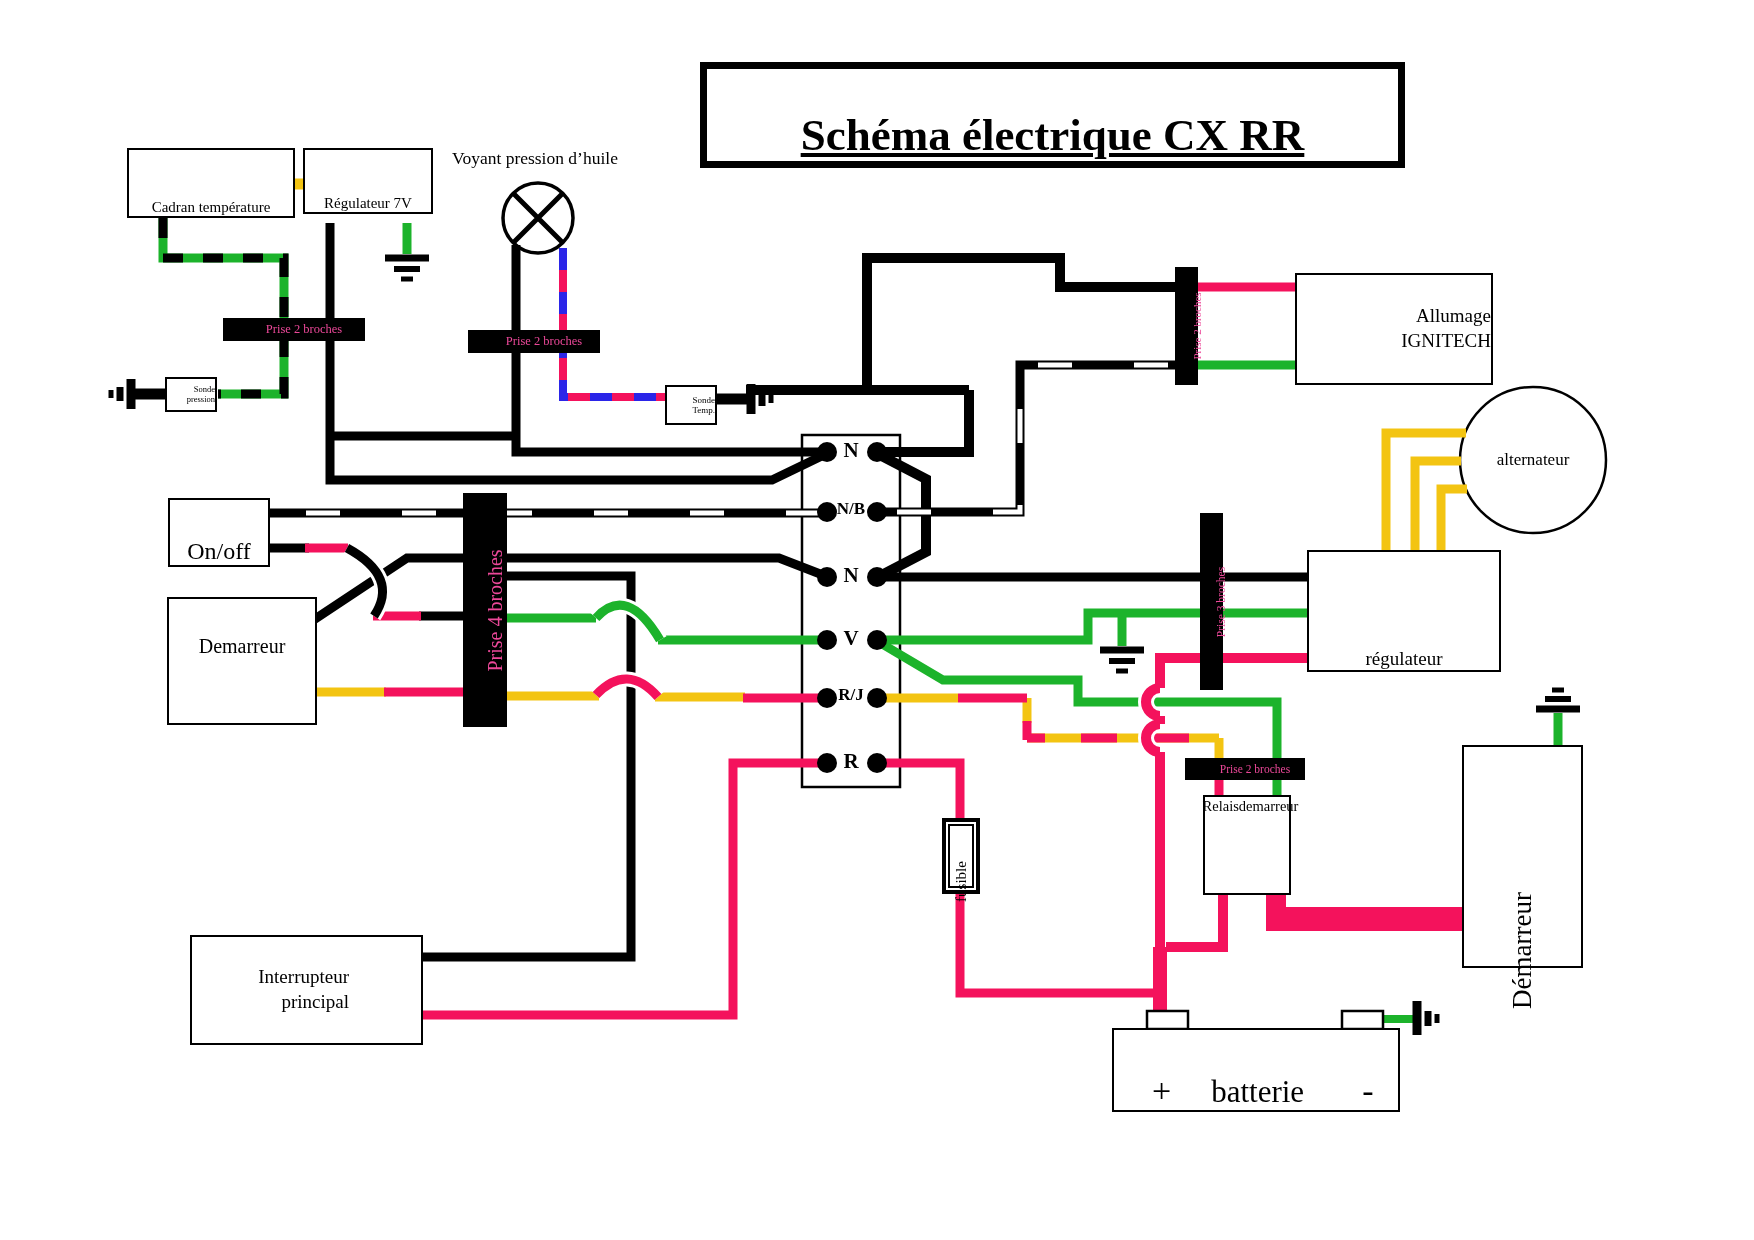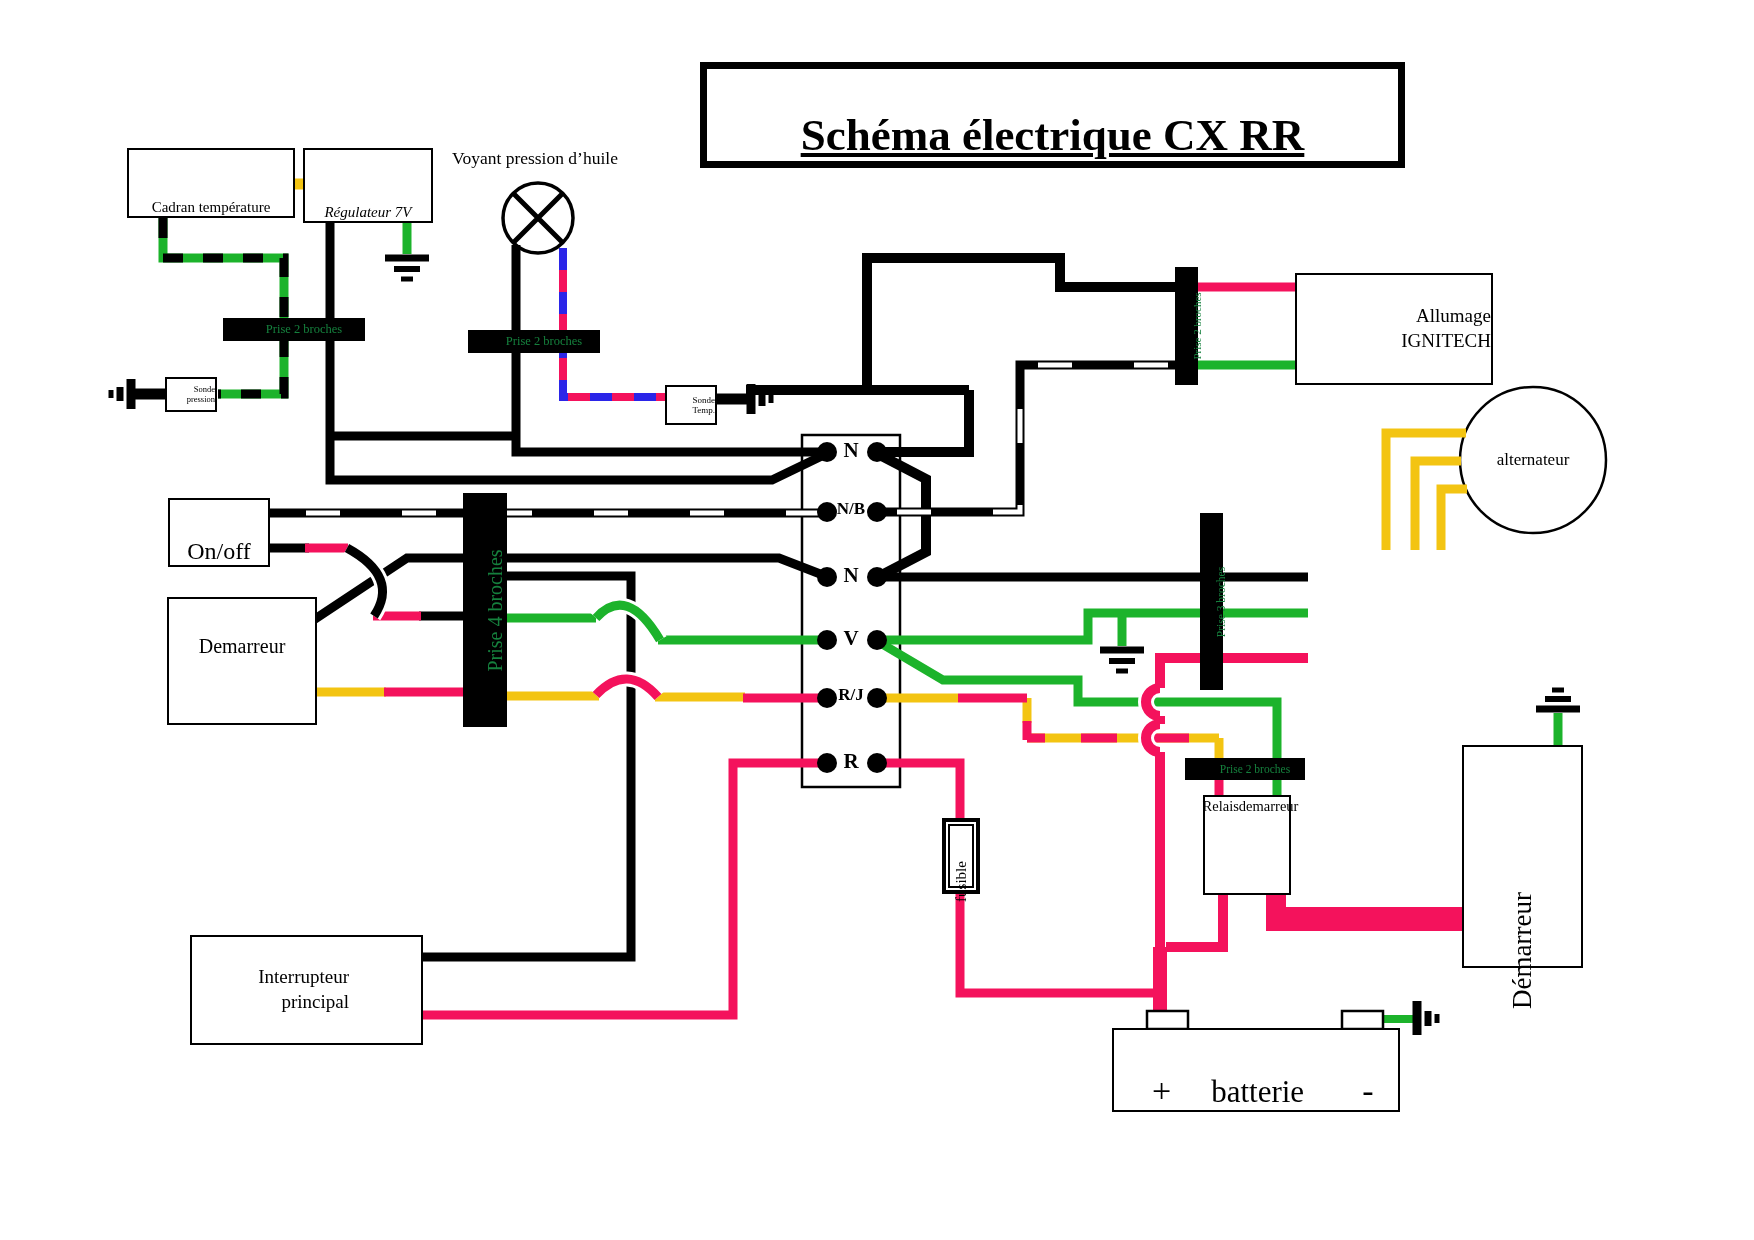--- a/index.html
+++ b/index.html
@@ -1,21 +1,21 @@
 <!DOCTYPE html>
 <html><head>
 <meta charset="utf-8">
 <style>
   html,body{margin:0;padding:0;background:#fff;}
   #stage{position:relative;width:1754px;height:1240px;background:#fff;overflow:hidden;
          font-family:"Liberation Serif",serif;color:#000;}
   svg{position:absolute;left:0;top:0;}
   .box{position:absolute;border:2px solid #000;background:#fff;box-sizing:border-box;
        display:flex;align-items:flex-end;justify-content:center;text-align:center;}
-  .bar{position:absolute;background:#000;color:#15803d;box-sizing:border-box;
+  .bar{position:absolute;background:#000;color:#ec4899;box-sizing:border-box;
        display:flex;align-items:center;justify-content:center;padding-left:20px;}
   .vtext{transform:rotate(-90deg);white-space:nowrap;}
   .lbl{position:absolute;white-space:nowrap;}
   .pin{position:absolute;left:802px;width:98px;text-align:center;font-weight:bold;}
   #title-box{left:700px;top:62px;width:705px;height:106px;border:7px solid #000;}
   #title-box span{font-size:45px;font-weight:bold;text-decoration:underline;}
 </style>
 </head>
 <body>
 
@@ -166,21 +166,21 @@
 </svg>
 
 <div id="title-box" class="box">
   <span>Schéma électrique CX RR</span>
 </div>
 
 <div class="box" style="left:90px;top:148px;width:168px;height:70px;font-size:15px;margin-left:37px;">
   <span>Cadran température</span>
 </div>
 
-<div class="box" style="left:303px;top:148px;width:130px;height:75px;font-size:15px;font-style:italic;">
+<div class="box" style="left:303px;top:148px;width:130px;height:66px;font-size:15px;">
   <span>Régulateur 7V</span>
 </div>
 
 <div class="lbl" style="left:452px;top:148px;font-size:17.5px;">
   <span>Voyant pression d’huile</span>
 </div>
 
 <div class="bar" style="left:223px;top:318px;width:142px;height:23px;font-size:12.5px;">
   <span>Prise 2 broches</span>
 </div>
@@ -228,20 +228,23 @@
 </div>
 
 <div class="lbl" style="left:1460px;top:450px;width:146px;text-align:center;font-size:17px;">
   <span>alternateur</span>
 </div>
 
 <div class="bar" style="left:1200px;top:513px;width:23px;height:177px;">
   <span class="vtext" style="font-size:11.5px;">Prise 3 broches</span>
 </div>
 
+<div class="box" style="left:1307px;top:550px;width:194px;height:122px;font-size:19px;">
+  <span>régulateur</span>
+</div>
 
 <div class="bar" style="left:1185px;top:758px;width:120px;height:22px;font-size:11.5px;">
   <span>Prise 2 broches</span>
 </div>
 
 <div class="box" style="left:1203px;top:795px;width:88px;height:100px;font-size:14.5px;line-height:1.25;flex-direction:row;align-items:flex-start;padding-left:7px;justify-content:center;">
   <span>Relais</span>
   <span>demarreur</span>
 </div>
 

